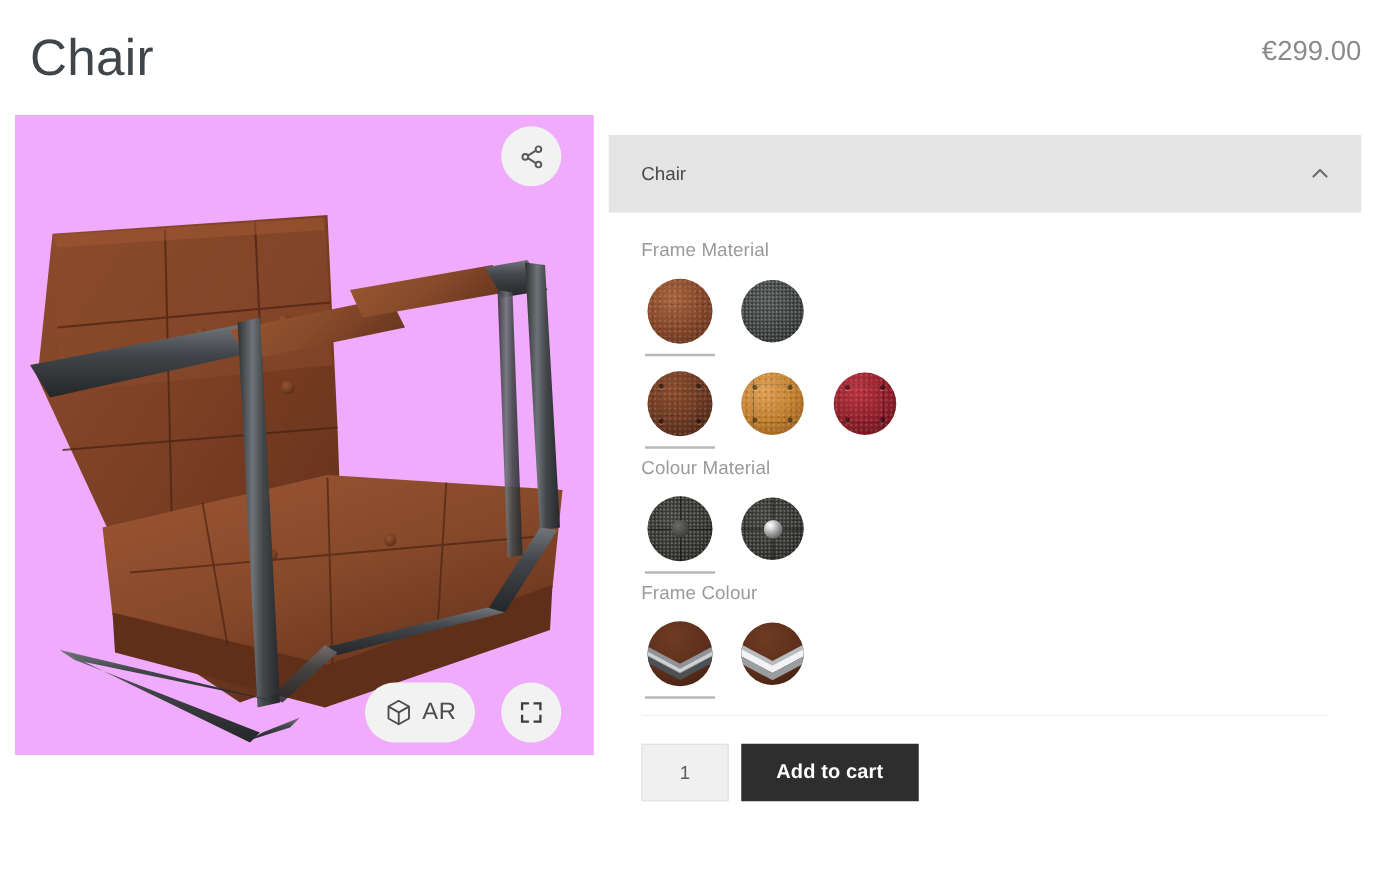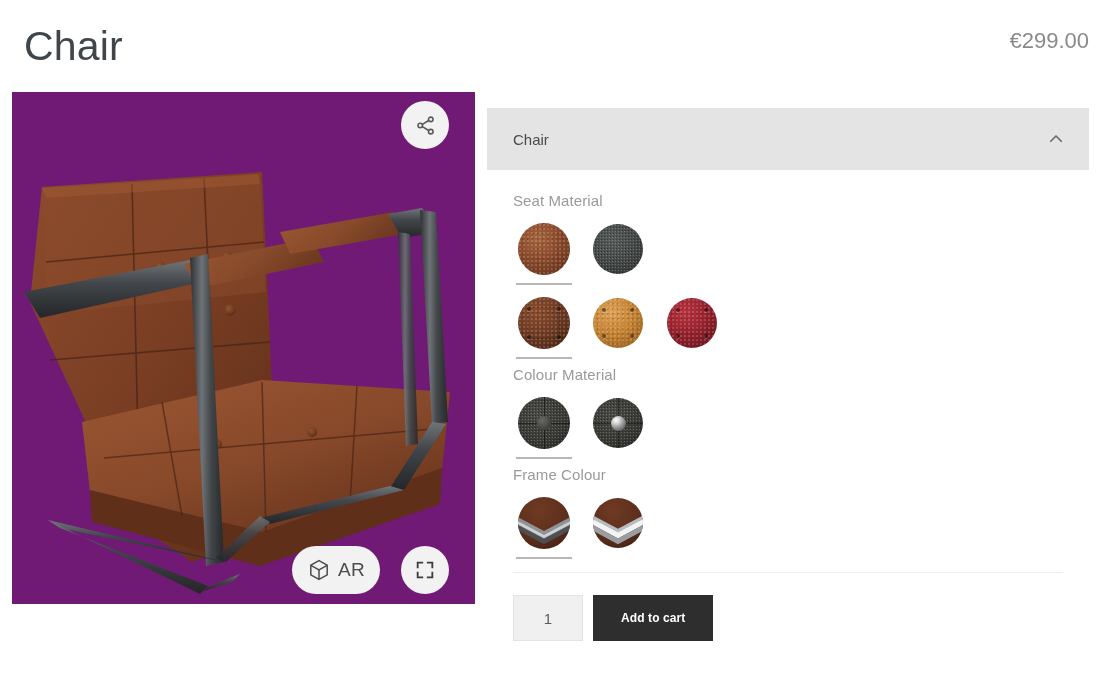--- a/index.html
+++ b/index.html
@@ -25,21 +25,21 @@
   .product-price {
     position: absolute; right: 22px; top: 27px;
     font-size: 22px; font-weight: 400; color: #8a8a8a;
     line-height: 28px;
   }
 
   
   .viewer {
     position: absolute; left: 12px; top: 92px;
     width: 463px; height: 512px;
-    background: #701a75;
+    background: #f0abfc;
   }
   .viewer-canvas {
     position: absolute; inset: 0;
     overflow: hidden;
   }
 
   .chair-svg { position: absolute; left: 0; top: 0; }
 
   .round-btn {
     position: absolute;
@@ -158,21 +158,21 @@
   }
   .qty-input {
     width: 70px; height: 46px;
     background: #f0f0f0; border: 1px solid #e3e3e3;
     text-align: center; font-size: 15px; color: #5c5c5c;
     font-family: "Liberation Sans", sans-serif;
   }
   .add-cart {
     height: 46px; padding: 12px 28px;
     background: #2e2e2e; color: #ffffff;
-    border: none; font-size: 12px; font-weight: 700;
+    border: none; font-size: 16px; font-weight: 700;
     font-family: "Liberation Sans", sans-serif;
     letter-spacing: 0.1px; cursor: pointer;
   }
 </style>
 </head>
 <body>
 
 <div class="page">
 
   <div class="header">
@@ -301,21 +301,21 @@
     <div class="accordion-head">
       <span class="accordion-title">Chair</span>
       <svg width="18" height="18" viewBox="0 0 24 24" fill="none" stroke="#6b6b6b" stroke-width="2.2" stroke-linecap="round" stroke-linejoin="round">
         <polyline points="5,15 12,8 19,15"></polyline>
       </svg>
     </div>
 
     <div class="options">
 
       <div class="opt-group">
-        <div class="opt-label">Seat Material</div>
+        <div class="opt-label">Frame Material</div>
         <div class="swatch-row">
           <div class="swatch selected">
             <div class="swatch-circle tex-grain" style="background: radial-gradient(circle at 38% 30%, #a6633c 0%, #8a4a2b 45%, #5c2d18 100%);"></div>
           </div>
           <div class="swatch">
             <div class="swatch-circle tex-fabric" style="background: radial-gradient(circle at 40% 32%, #585c5a 0%, #464a48 50%, #2c2f2e 100%);"></div>
           </div>
         </div>
       </div>
 

